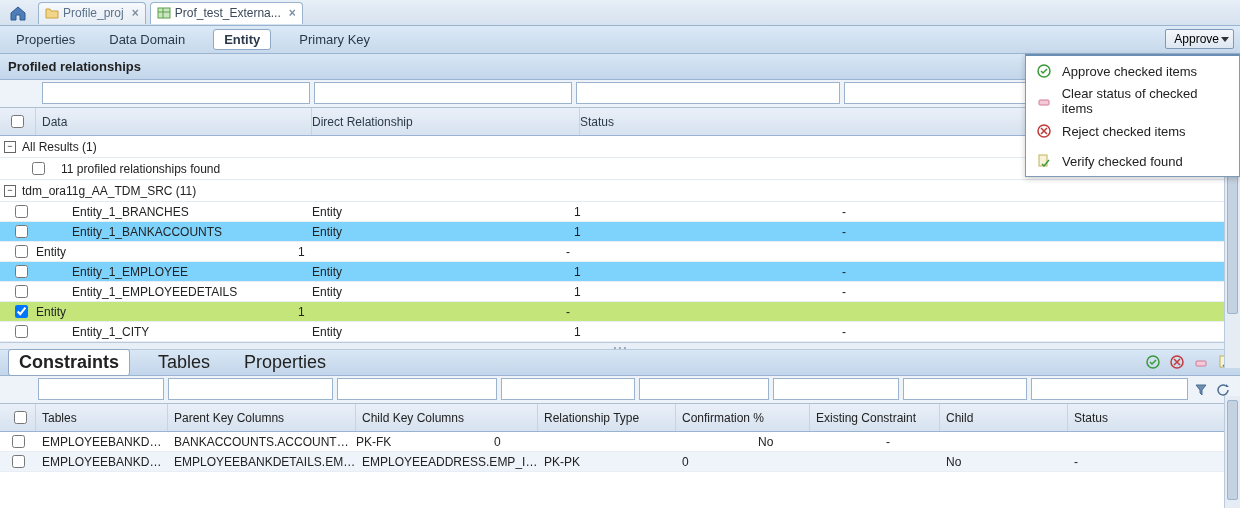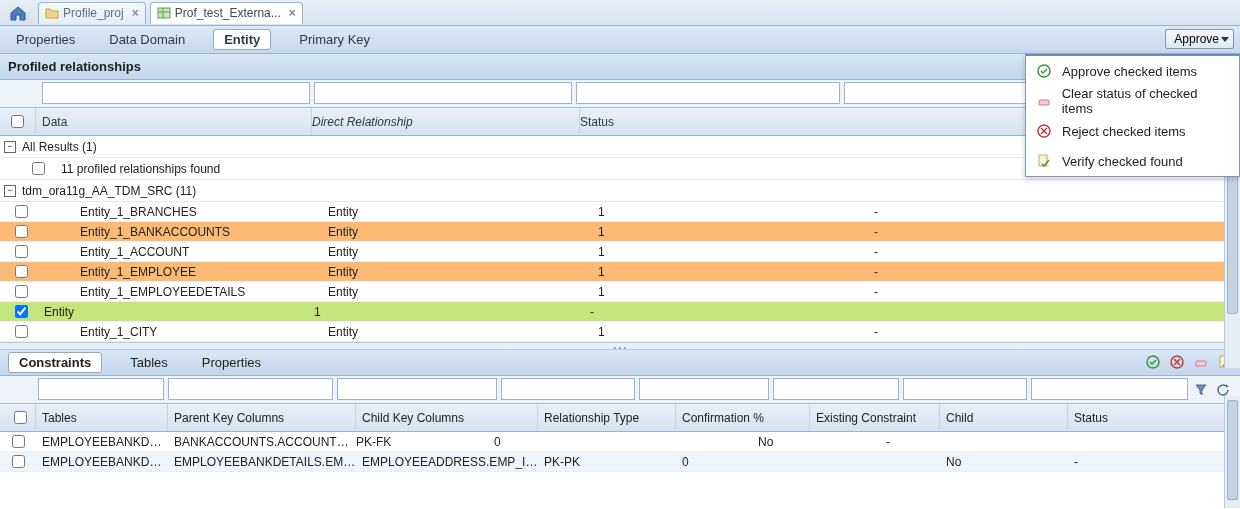--- a/index.html
+++ b/index.html
@@ -138,63 +138,63 @@
     background: linear-gradient(#eaf0f8,#d6e2ef);
     border-bottom: 1px solid #9ab3ce;
     display: flex;
     align-items: center;
     font-size: 12px;
     color: #2b3a4a;
   }
   .col-check { width: 36px; display:flex; justify-content:center;}
   .col-name { width: 276px; padding-left:6px;}
   .col-type { width: 262px;}
-  .col-dr   { width: 268px; font-style: italic;}
+  .col-dr   { width: 268px;}
   .col-stat { flex: 1;}
   .mthead > div { border-right: 1px solid #c5d4e5; height:100%; display:flex; align-items:center;}
   .mthead > div:last-child{border-right:none;}
   
   .mtbody { font-size:12px;}
   .grp {
     height: 22px;
     display:flex; align-items:center;
     background:#fff;
     border-bottom:1px solid #e3e9f0;
     padding-left:4px;
   }
   .grp .toggle { width:12px; height:12px; border:1px solid #666; display:inline-flex; align-items:center; justify-content:center; font-size:9px; line-height:1; margin-right:6px; cursor:pointer;}
   .subgrp {
     height: 22px; display:flex; align-items:center; border-bottom:1px solid #e3e9f0;
     padding-left: 32px; background:#fff;
   }
   .row {
-    height: 20px; display:flex; align-items:center; border-bottom:1px solid #e9eef4;gap:8px;
+    height: 20px; display:flex; align-items:center; border-bottom:1px solid #e9eef4;
   }
   .row:nth-child(even){ background:#f4f8fc; }
   .row.sel { background:#c3e57a; }
-  .row.alt { background:#fdba74; }
+  .row.alt { background:#7dd3fc; }
   .row .c-check{ width:36px; display:flex; justify-content:flex-end; padding-right:8px;}
   .row .c-name{ width:276px; padding-left:36px;}
   .row .c-type{ width:262px;}
   .row .c-dr{ width:268px;}
   .row .c-stat{ flex:1;}
   
   .splitter { height:8px; background:#e8eff7; border-top:1px solid #b9cadd; border-bottom:1px solid #b9cadd; text-align:center; color:#8ea2b9; font-size:8px;}
   
   .btabs {
     height: 26px;
     background: linear-gradient(#d9e7f5,#c2d5ea);
     border-bottom:1px solid #9ab3ce;
     display:flex;
     align-items:center;
     padding:0 8px;
     gap: 22px;
     position:relative;
   }
-  .btabs .bt { font-size:13px; padding:3px 6px;}
+  .btabs .bt { font-size:18px; padding:3px 6px;}
   .btabs .bt.active { background:#fff; border:1px solid #8ea8c5; border-radius:3px; font-weight:bold; padding:2px 10px;}
   .btools { position:absolute; right:6px; top:3px; display:flex; gap:6px;}
   .tool { width:18px; height:18px; display:inline-flex; align-items:center; justify-content:center; cursor:pointer;}
   
   .cfilter-row {
     height: 28px; background:#eef3f9; border-bottom:1px solid #aebfd3; display:flex; padding:2px 4px; gap:4px;
   }
   .cfilter-row input { border:1px solid #9ab3ce; height:22px; font-size:12px;}
   .cfilter-tools { display:flex; align-items:center; gap:4px; padding-right:4px;}
   .cthead {
@@ -345,21 +345,20 @@
         </div>
         <div class="c-name">Entity_1_BANKACCOUNTS</div>
         <div class="c-type">Entity</div>
         <div class="c-dr">1</div>
         <div class="c-stat">-</div>
       </div>
       <div class="row">
         <div class="c-check">
           <input type="checkbox" style="">
         </div>
-        <div class="c-name">Entity_1_ACCOUNT</div>
         <div class="c-type">Entity</div>
         <div class="c-dr">1</div>
         <div class="c-stat">-</div>
       </div>
       <div class="row alt">
         <div class="c-check">
           <input type="checkbox" style="">
         </div>
         <div class="c-name">Entity_1_EMPLOYEE</div>
         <div class="c-type">Entity</div>

